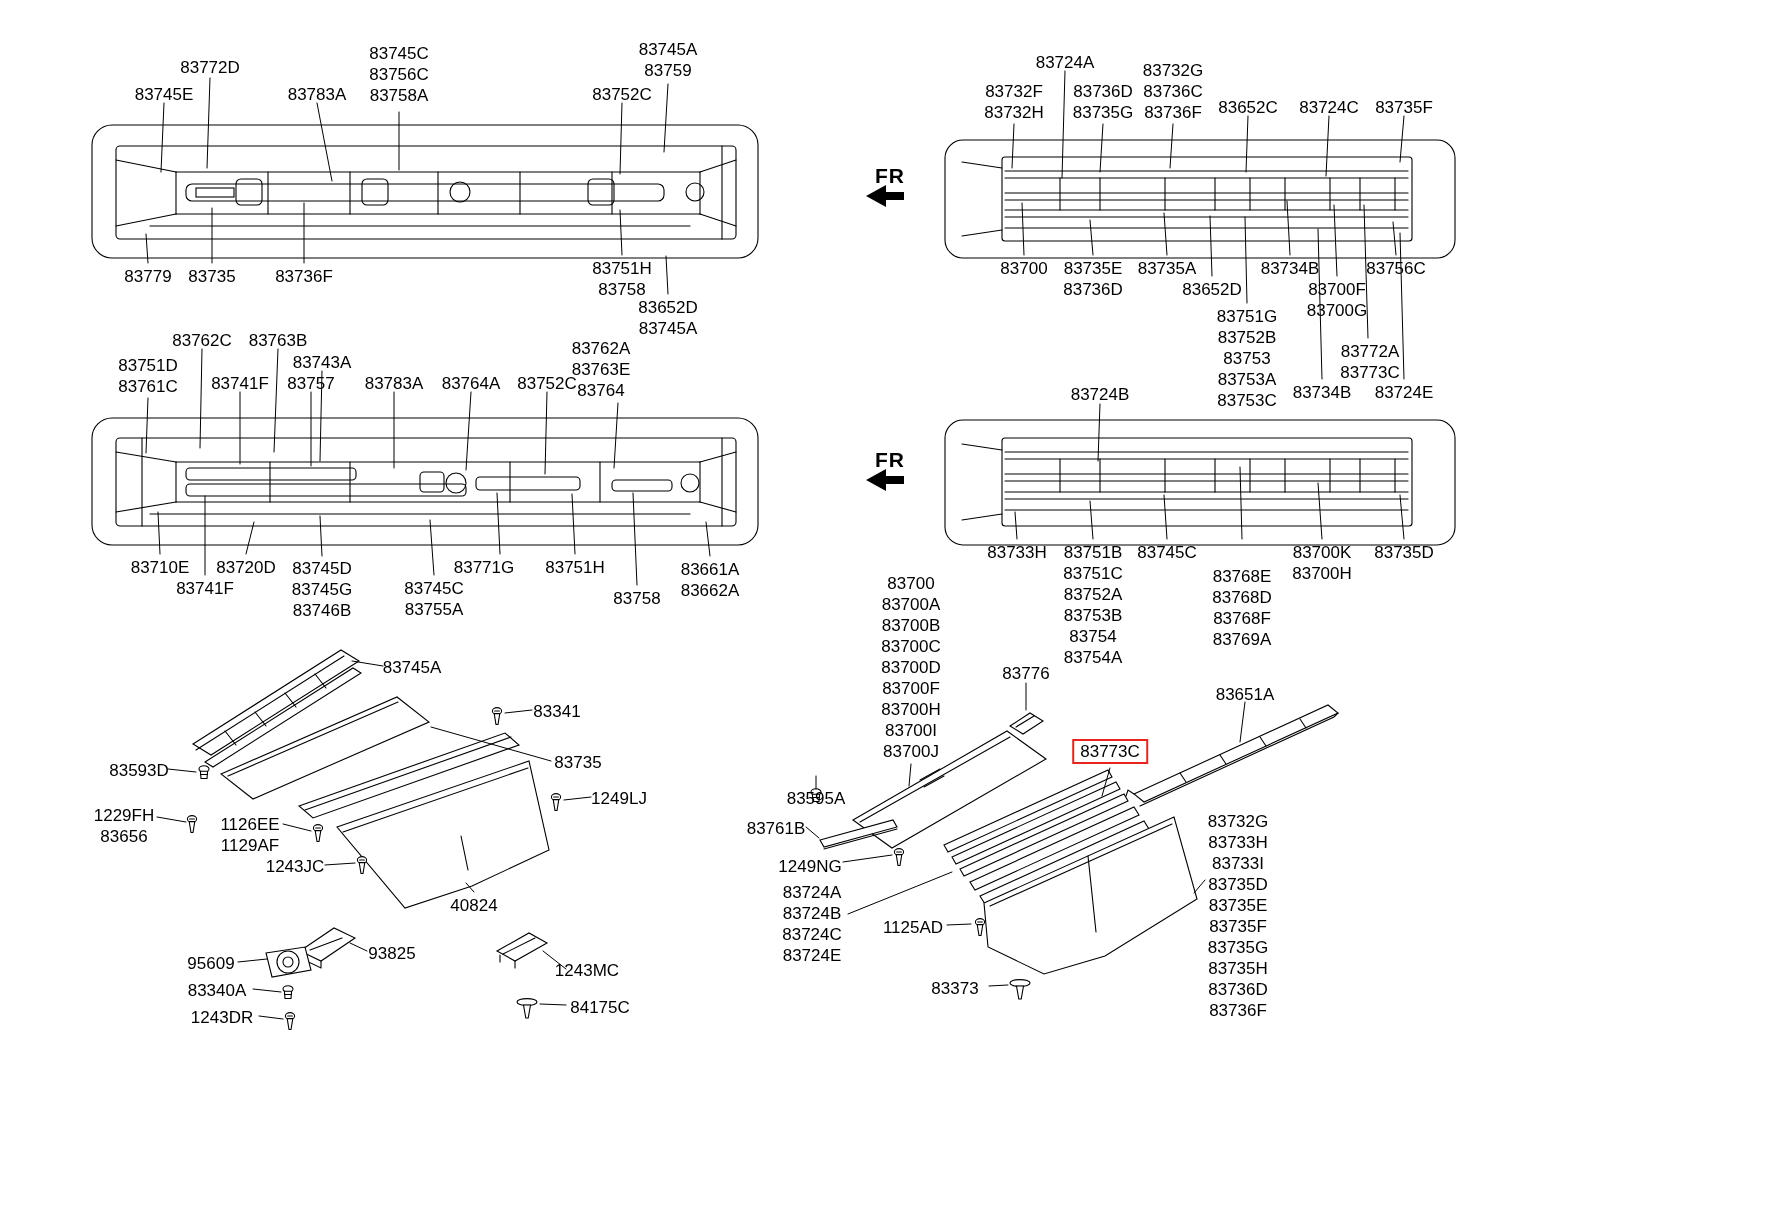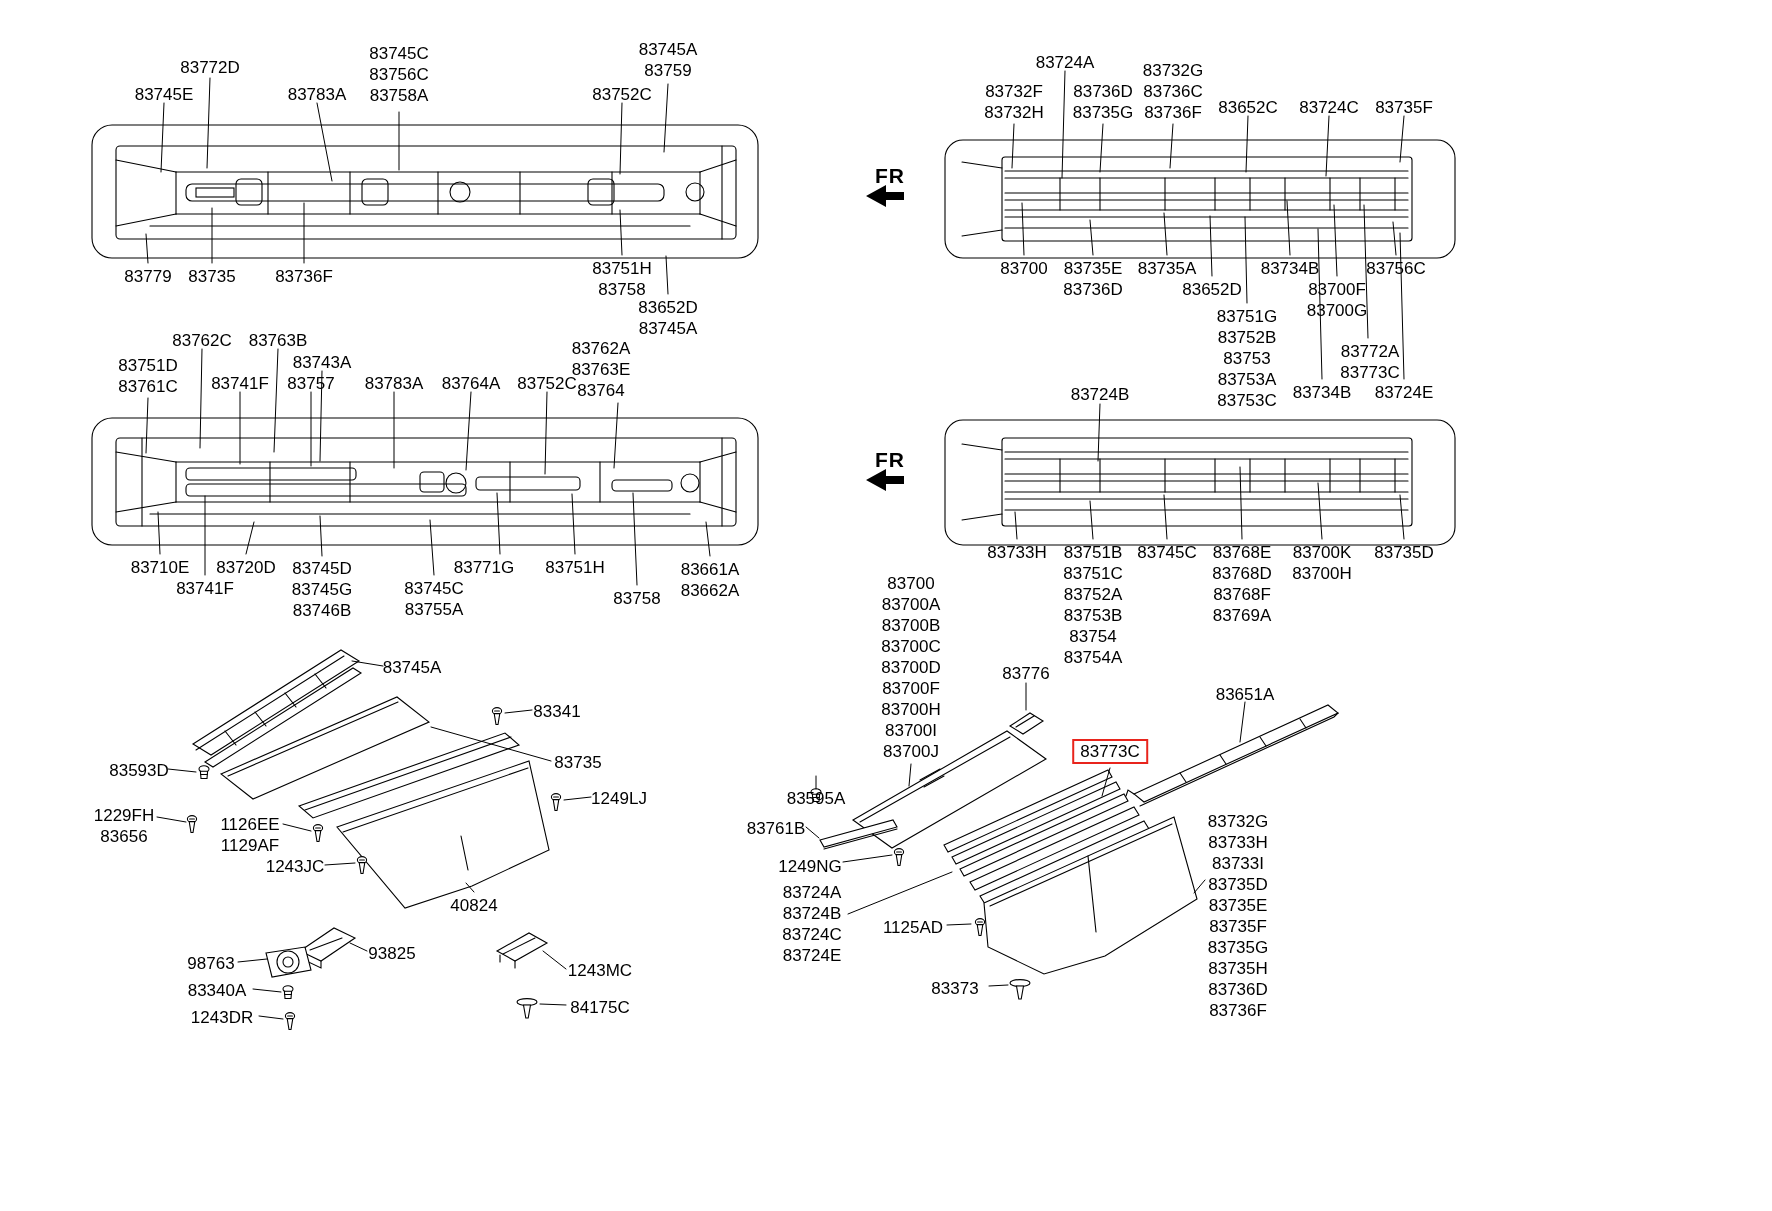--- a/index.html
+++ b/index.html
@@ -367,44 +367,44 @@
 
 <div class="lbl" style="left:1100px;top:384px">83724B</div>
 <div class="lbl" style="left:1017px;top:542px">83733H</div>
 <div class="lbl" style="left:1093px;top:542px">83751B
 83751C
 83752A
 83753B
 83754
 83754A</div>
 <div class="lbl" style="left:1167px;top:542px">83745C</div>
-<div class="lbl" style="left:1242px;top:542px">83768E
+<div class="lbl" style="left:1242px;top:566px">83768E
 83768D
 83768F
 83769A</div>
 <div class="lbl" style="left:1322px;top:542px">83700K
 83700H</div>
 <div class="lbl" style="left:1404px;top:542px">83735D</div>
 
 <div class="lbl" style="left:412px;top:657px">83745A</div>
 <div class="lbl" style="left:557px;top:701px">83341</div>
 <div class="lbl" style="left:578px;top:752px">83735</div>
 <div class="lbl" style="left:139px;top:760px">83593D</div>
 <div class="lbl" style="left:619px;top:788px">1249LJ</div>
 <div class="lbl" style="left:124px;top:805px">1229FH
 83656</div>
 <div class="lbl" style="left:250px;top:814px">1126EE
 1129AF</div>
 <div class="lbl" style="left:295px;top:856px">1243JC</div>
 <div class="lbl" style="left:474px;top:895px">40824</div>
-<div class="lbl" style="left:211px;top:953px">98763</div>
+<div class="lbl" style="left:211px;top:953px">95609</div>
 <div class="lbl" style="left:392px;top:943px">93825</div>
 <div class="lbl" style="left:217px;top:980px">83340A</div>
 <div class="lbl" style="left:222px;top:1007px">1243DR</div>
-<div class="lbl" style="left:600px;top:960px">1243MC</div>
+<div class="lbl" style="left:587px;top:960px">1243MC</div>
 <div class="lbl" style="left:600px;top:997px">84175C</div>
 
 <div class="lbl" style="left:911px;top:573px">83700
 83700A
 83700B
 83700C
 83700D
 83700F
 83700H
 83700I

